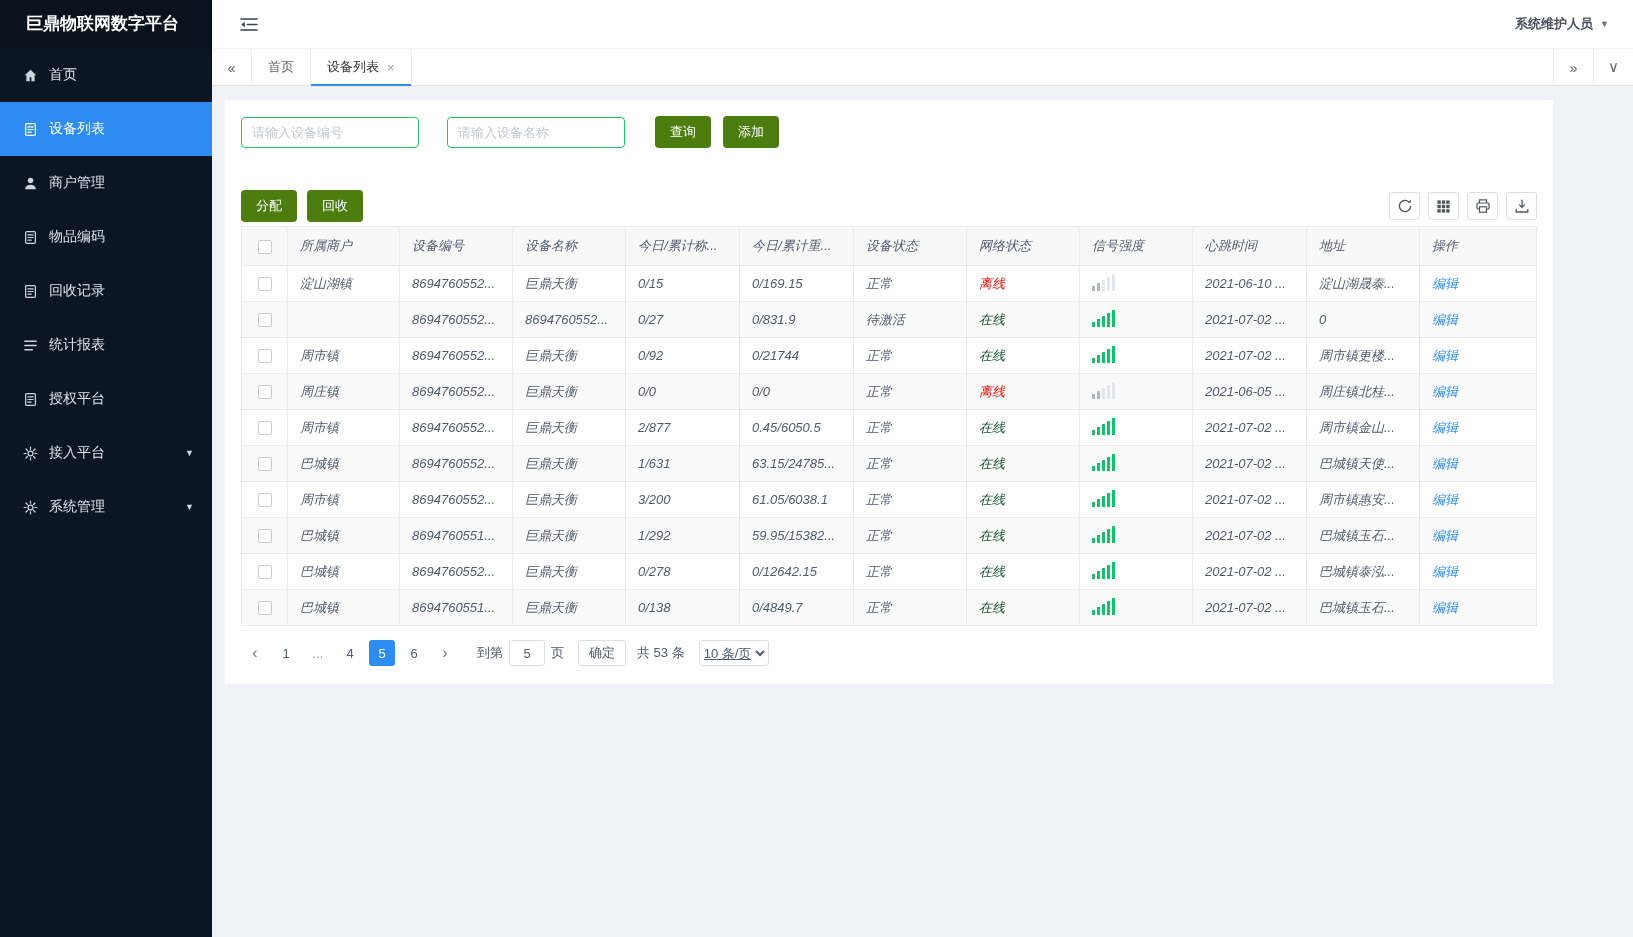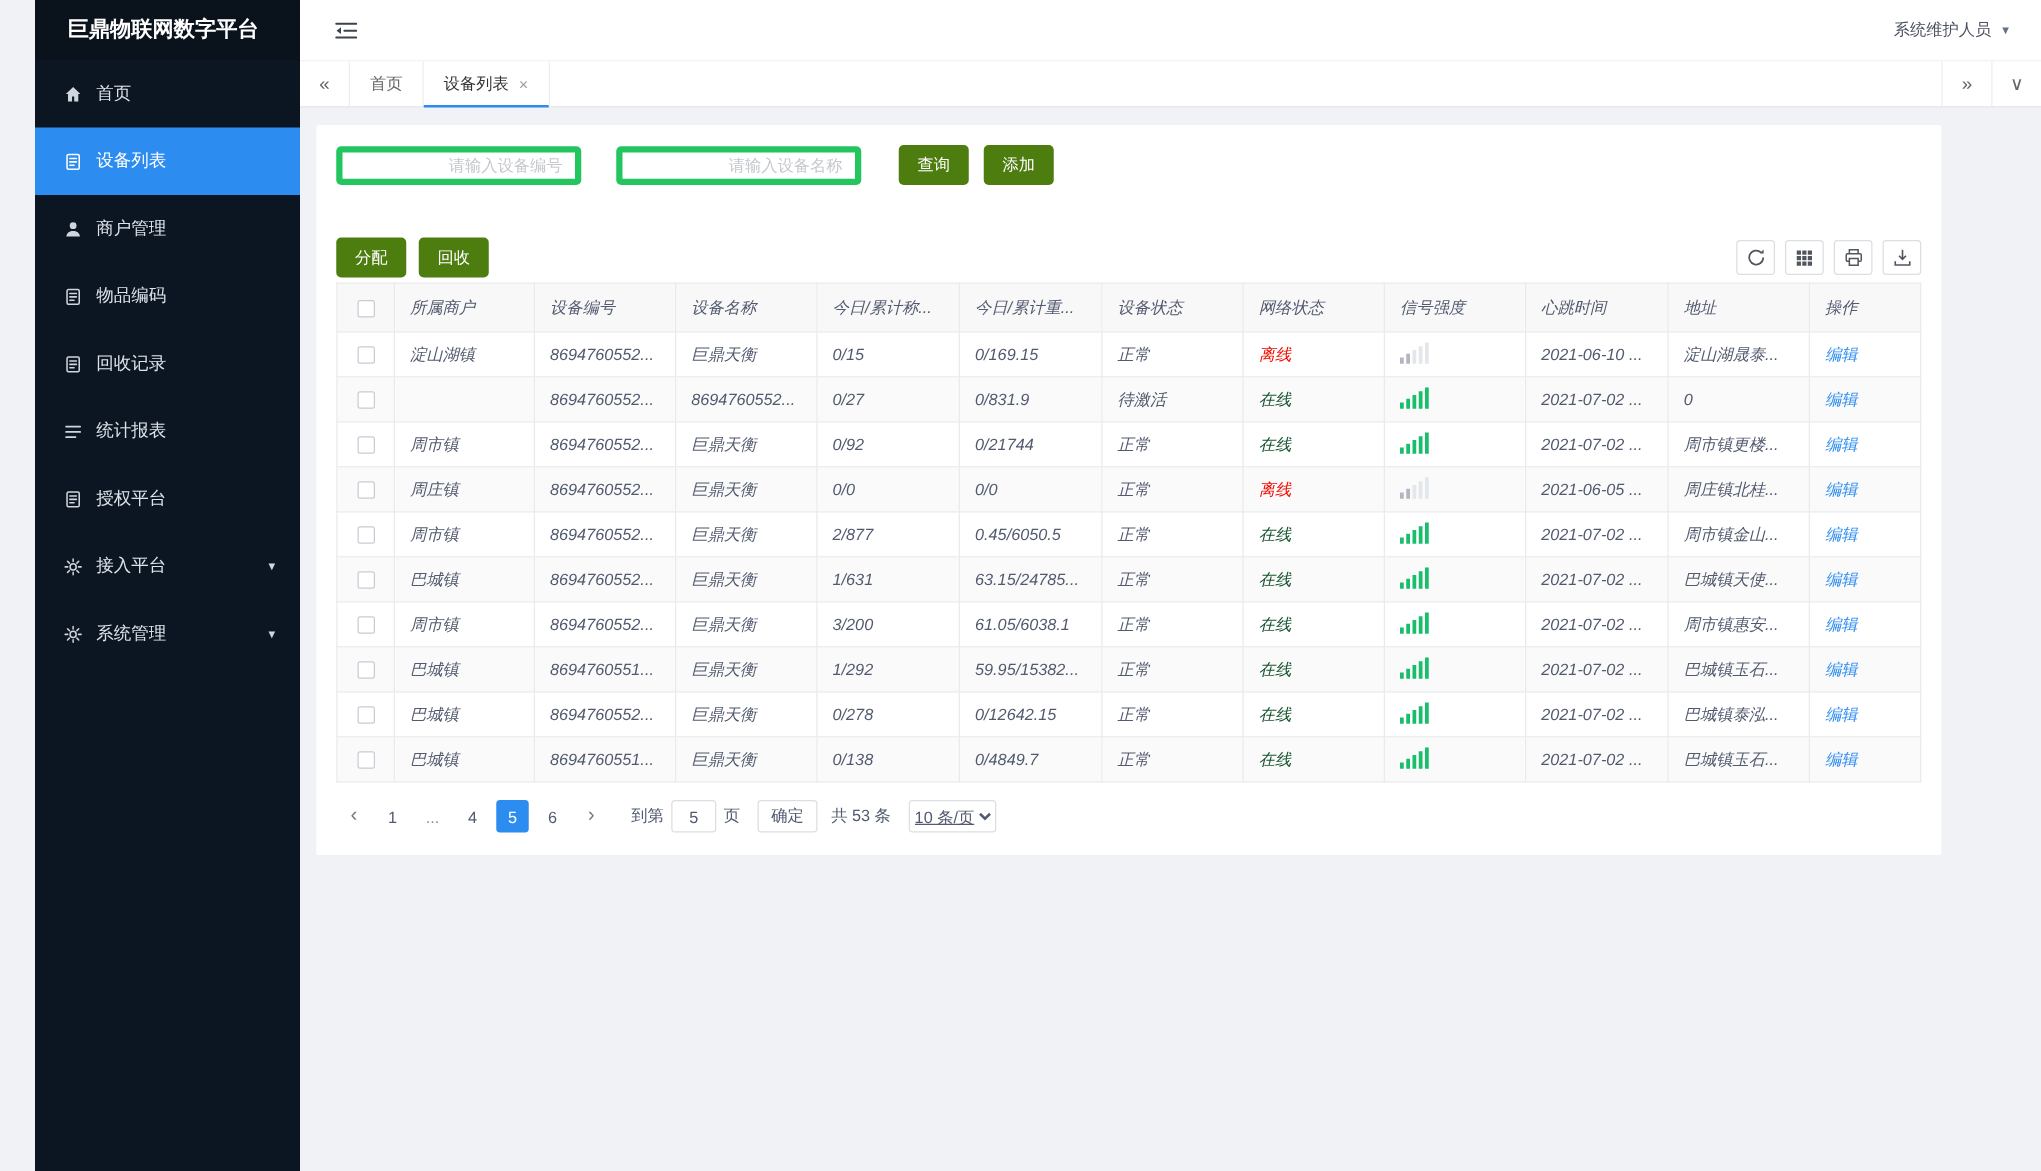--- a/index.html
+++ b/index.html
@@ -4,21 +4,21 @@
 <style>
   * { box-sizing: border-box; }
   html,body { margin:0; padding:0; background:#f0f2f5; }
   body {
     width:1633px; height:937px; overflow:hidden;
     font-family:"Liberation Sans","DejaVu Sans",sans-serif;
     color:#515a6e; font-size:13px;
   }
   button,input,select { font:inherit; }
 
-  .app { display:flex; width:1633px; height:937px;padding-left:28px; }
+  .app { display:flex; width:1633px; height:937px; }
 
   
   .sidebar { width:212px; flex-shrink:0; background:#0c1622; display:flex; flex-direction:column; }
   .logo {
     height:48px; line-height:48px; padding-left:26px; white-space:nowrap;
     font-size:17px; font-weight:bold; color:#ffffff; background:#0a121c;
   }
   .nav { display:flex; flex-direction:column; }
   .nav-item {
     height:54px; display:flex; align-items:center; gap:11px;
@@ -30,21 +30,21 @@
   .chev { margin-left:auto; font-size:9px; color:#cfd6dd; }
 
   
   .main { flex:1; min-width:0; display:flex; flex-direction:column; }
 
   .topbar {
     height:48px; background:#fff; display:flex; align-items:center;
     justify-content:space-between; padding:0 24px;
   }
   .collapse-btn { display:inline-flex; cursor:pointer; padding:4px; }
-  .user { display:flex; align-items:center; gap:7px; font-size:13px; color:#495060; cursor:pointer; }
+  .user { display:flex; align-items:center; gap:7px; font-size:13px; color:#495060; cursor:pointer;font-weight:bold; }
   .caret { font-size:9px; color:#667085; }
 
   .tabbar {
     height:38px; background:#fff; border-top:1px solid #f2f2f2;
     border-bottom:1px solid #e2e2e2; display:flex; align-items:stretch;
   }
   .tab-scroll, .tab-ctrl {
     width:40px; display:flex; align-items:center; justify-content:center;
     color:#666; font-size:15px; cursor:pointer;
   }
@@ -62,22 +62,22 @@
   }
   .tab-close { color:#9aa0a8; font-size:13px; }
   .tab-spacer { flex:1; }
 
   .content { flex:1; padding:14px 80px 14px 13px; overflow:auto; }
   .panel { background:#fff; border-radius:2px; padding:16px; }
 
   
   .search-row { display:flex; align-items:center; }
   .text-input {
-    width:196px; height:31px; border:5px solid #22c55e; border-radius:4px;
-    padding:0 10px; font-size:13px; color:#515a6e; outline:none; background:#fff;text-align:right;
+    width:178px; height:31px; border:1px solid #22c55e; border-radius:4px;
+    padding:0 10px; font-size:13px; color:#515a6e; outline:none; background:#fff;
   }
   .text-input::placeholder { color:#c5c8ce; }
   .input-name { margin-left:28px; }
   .btn {
     height:32px; padding:0 15px; background:#4d7c0f; color:#fff; border:none;
     border-radius:4px; font-size:13px; cursor:pointer;
   }
   .btn-query { margin-left:30px; }
   .btn-add { margin-left:12px; }
 

